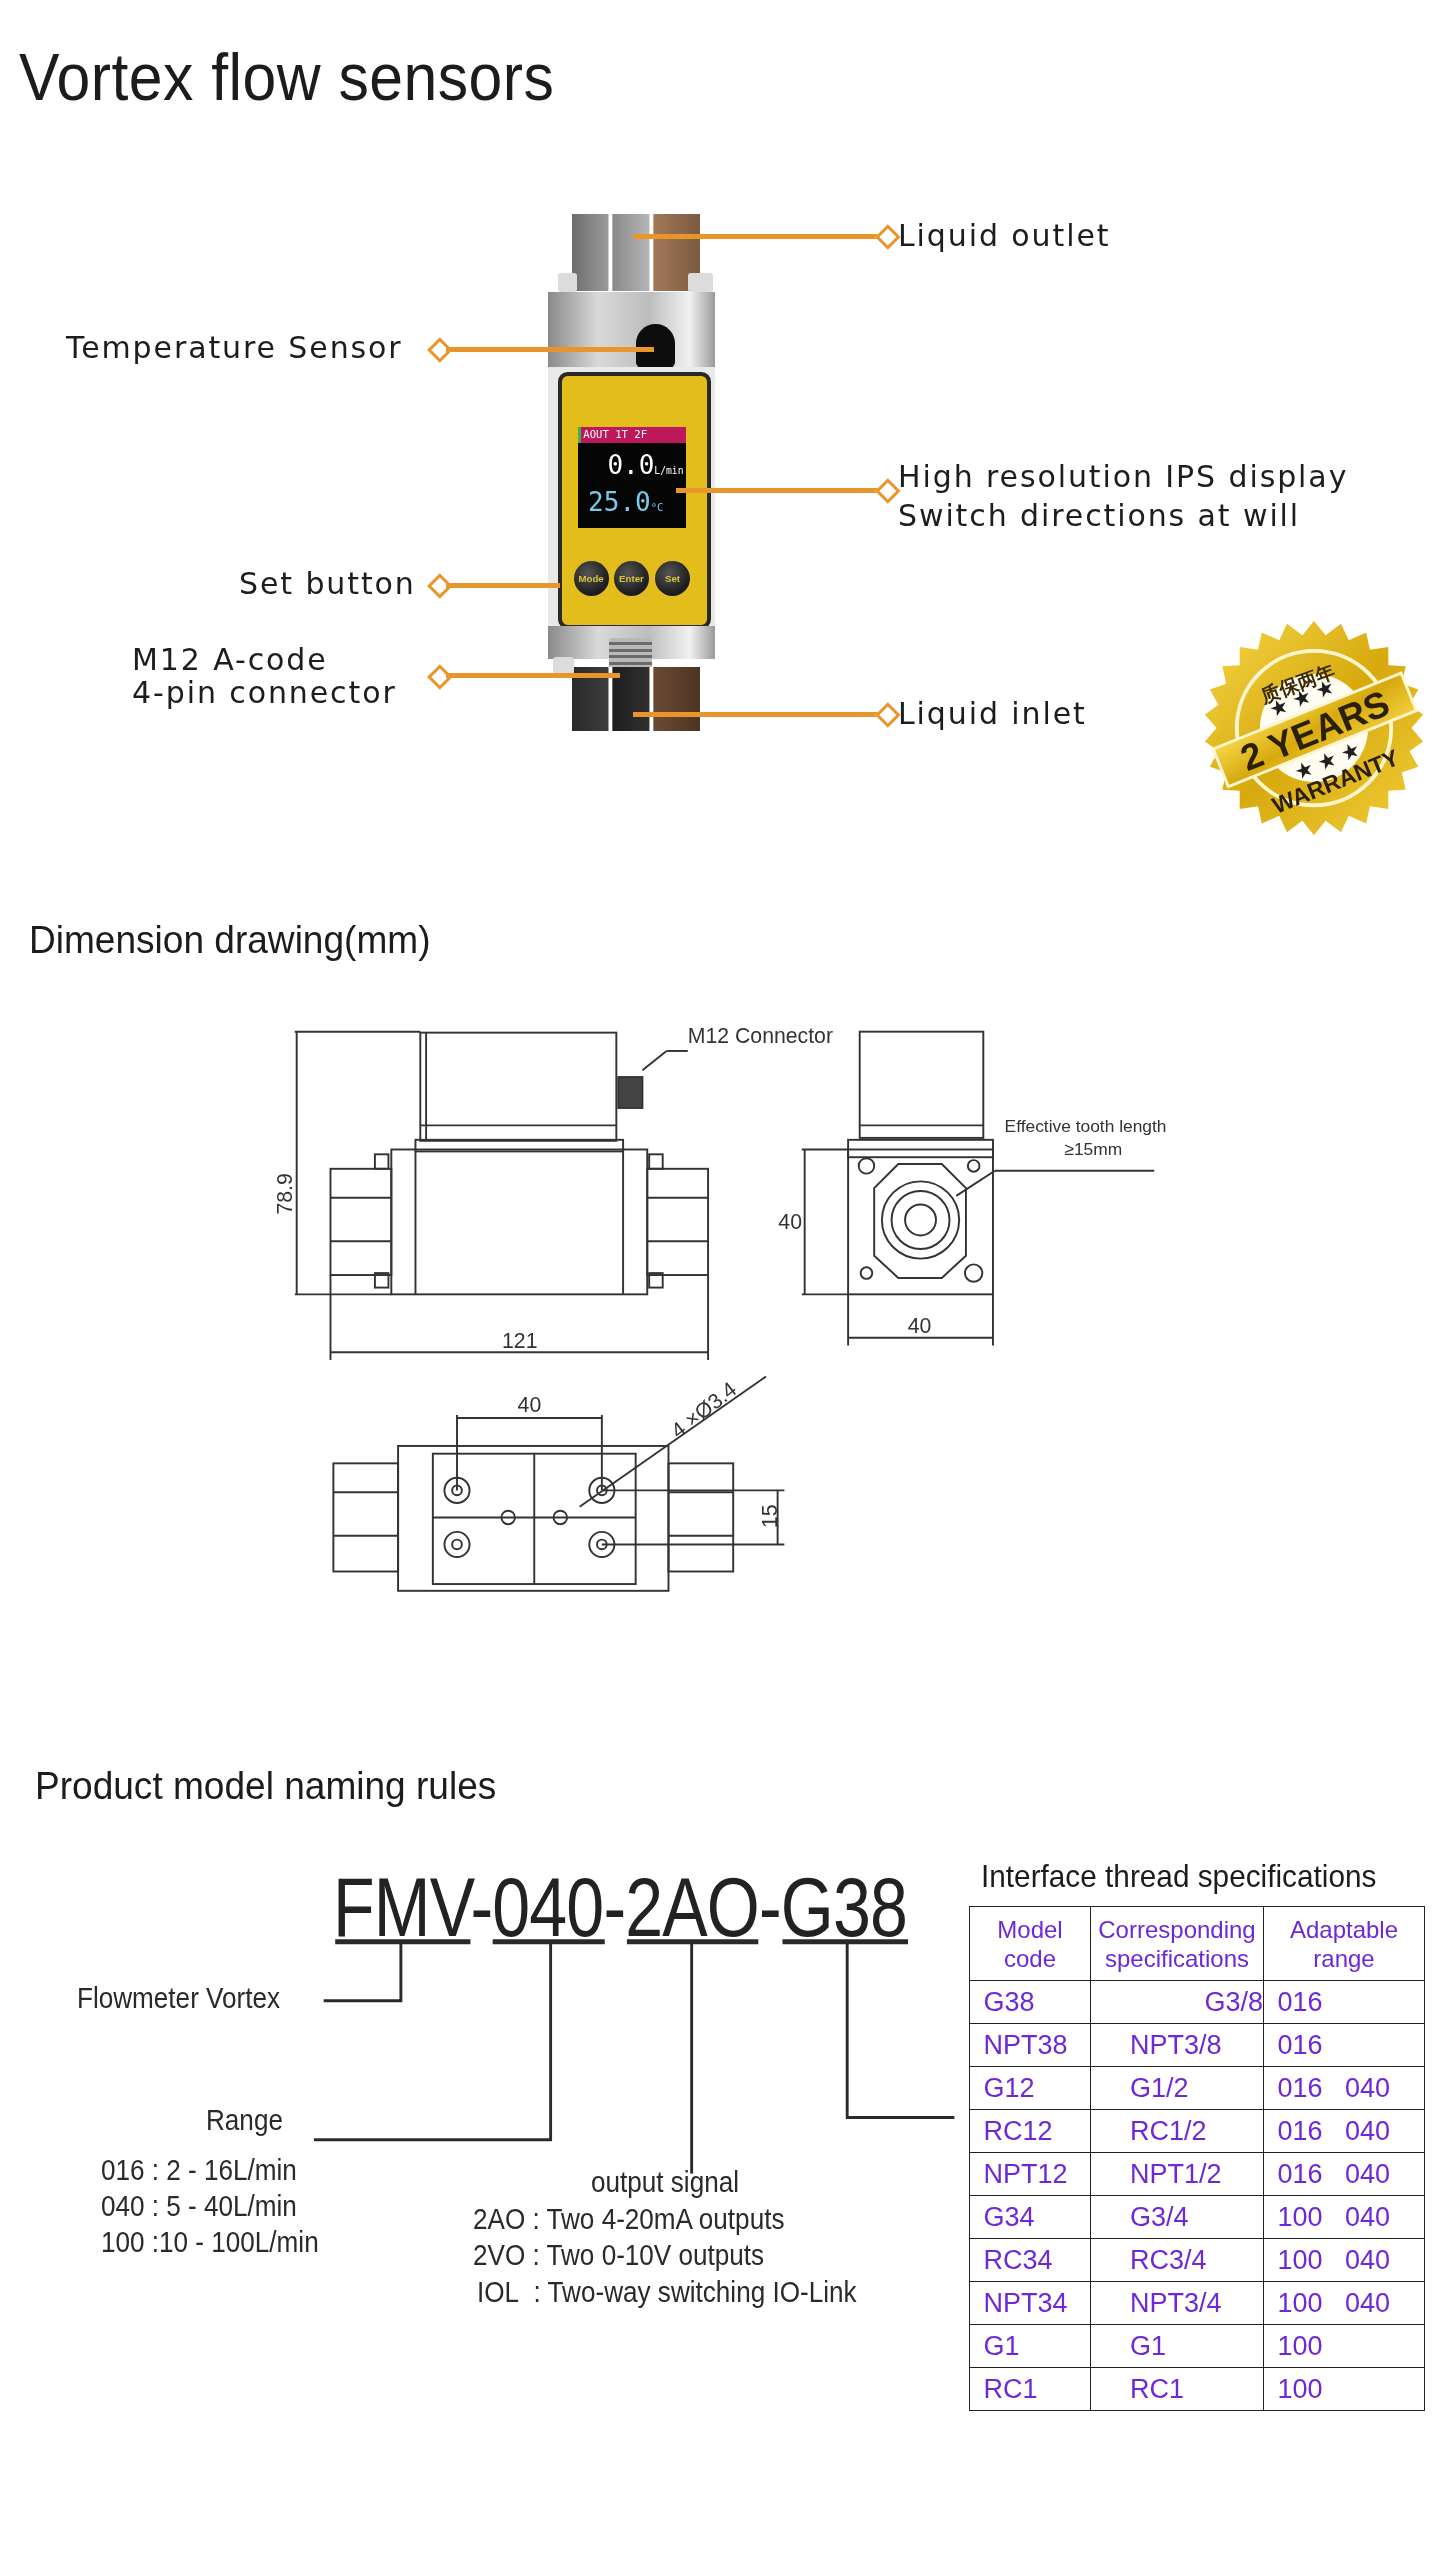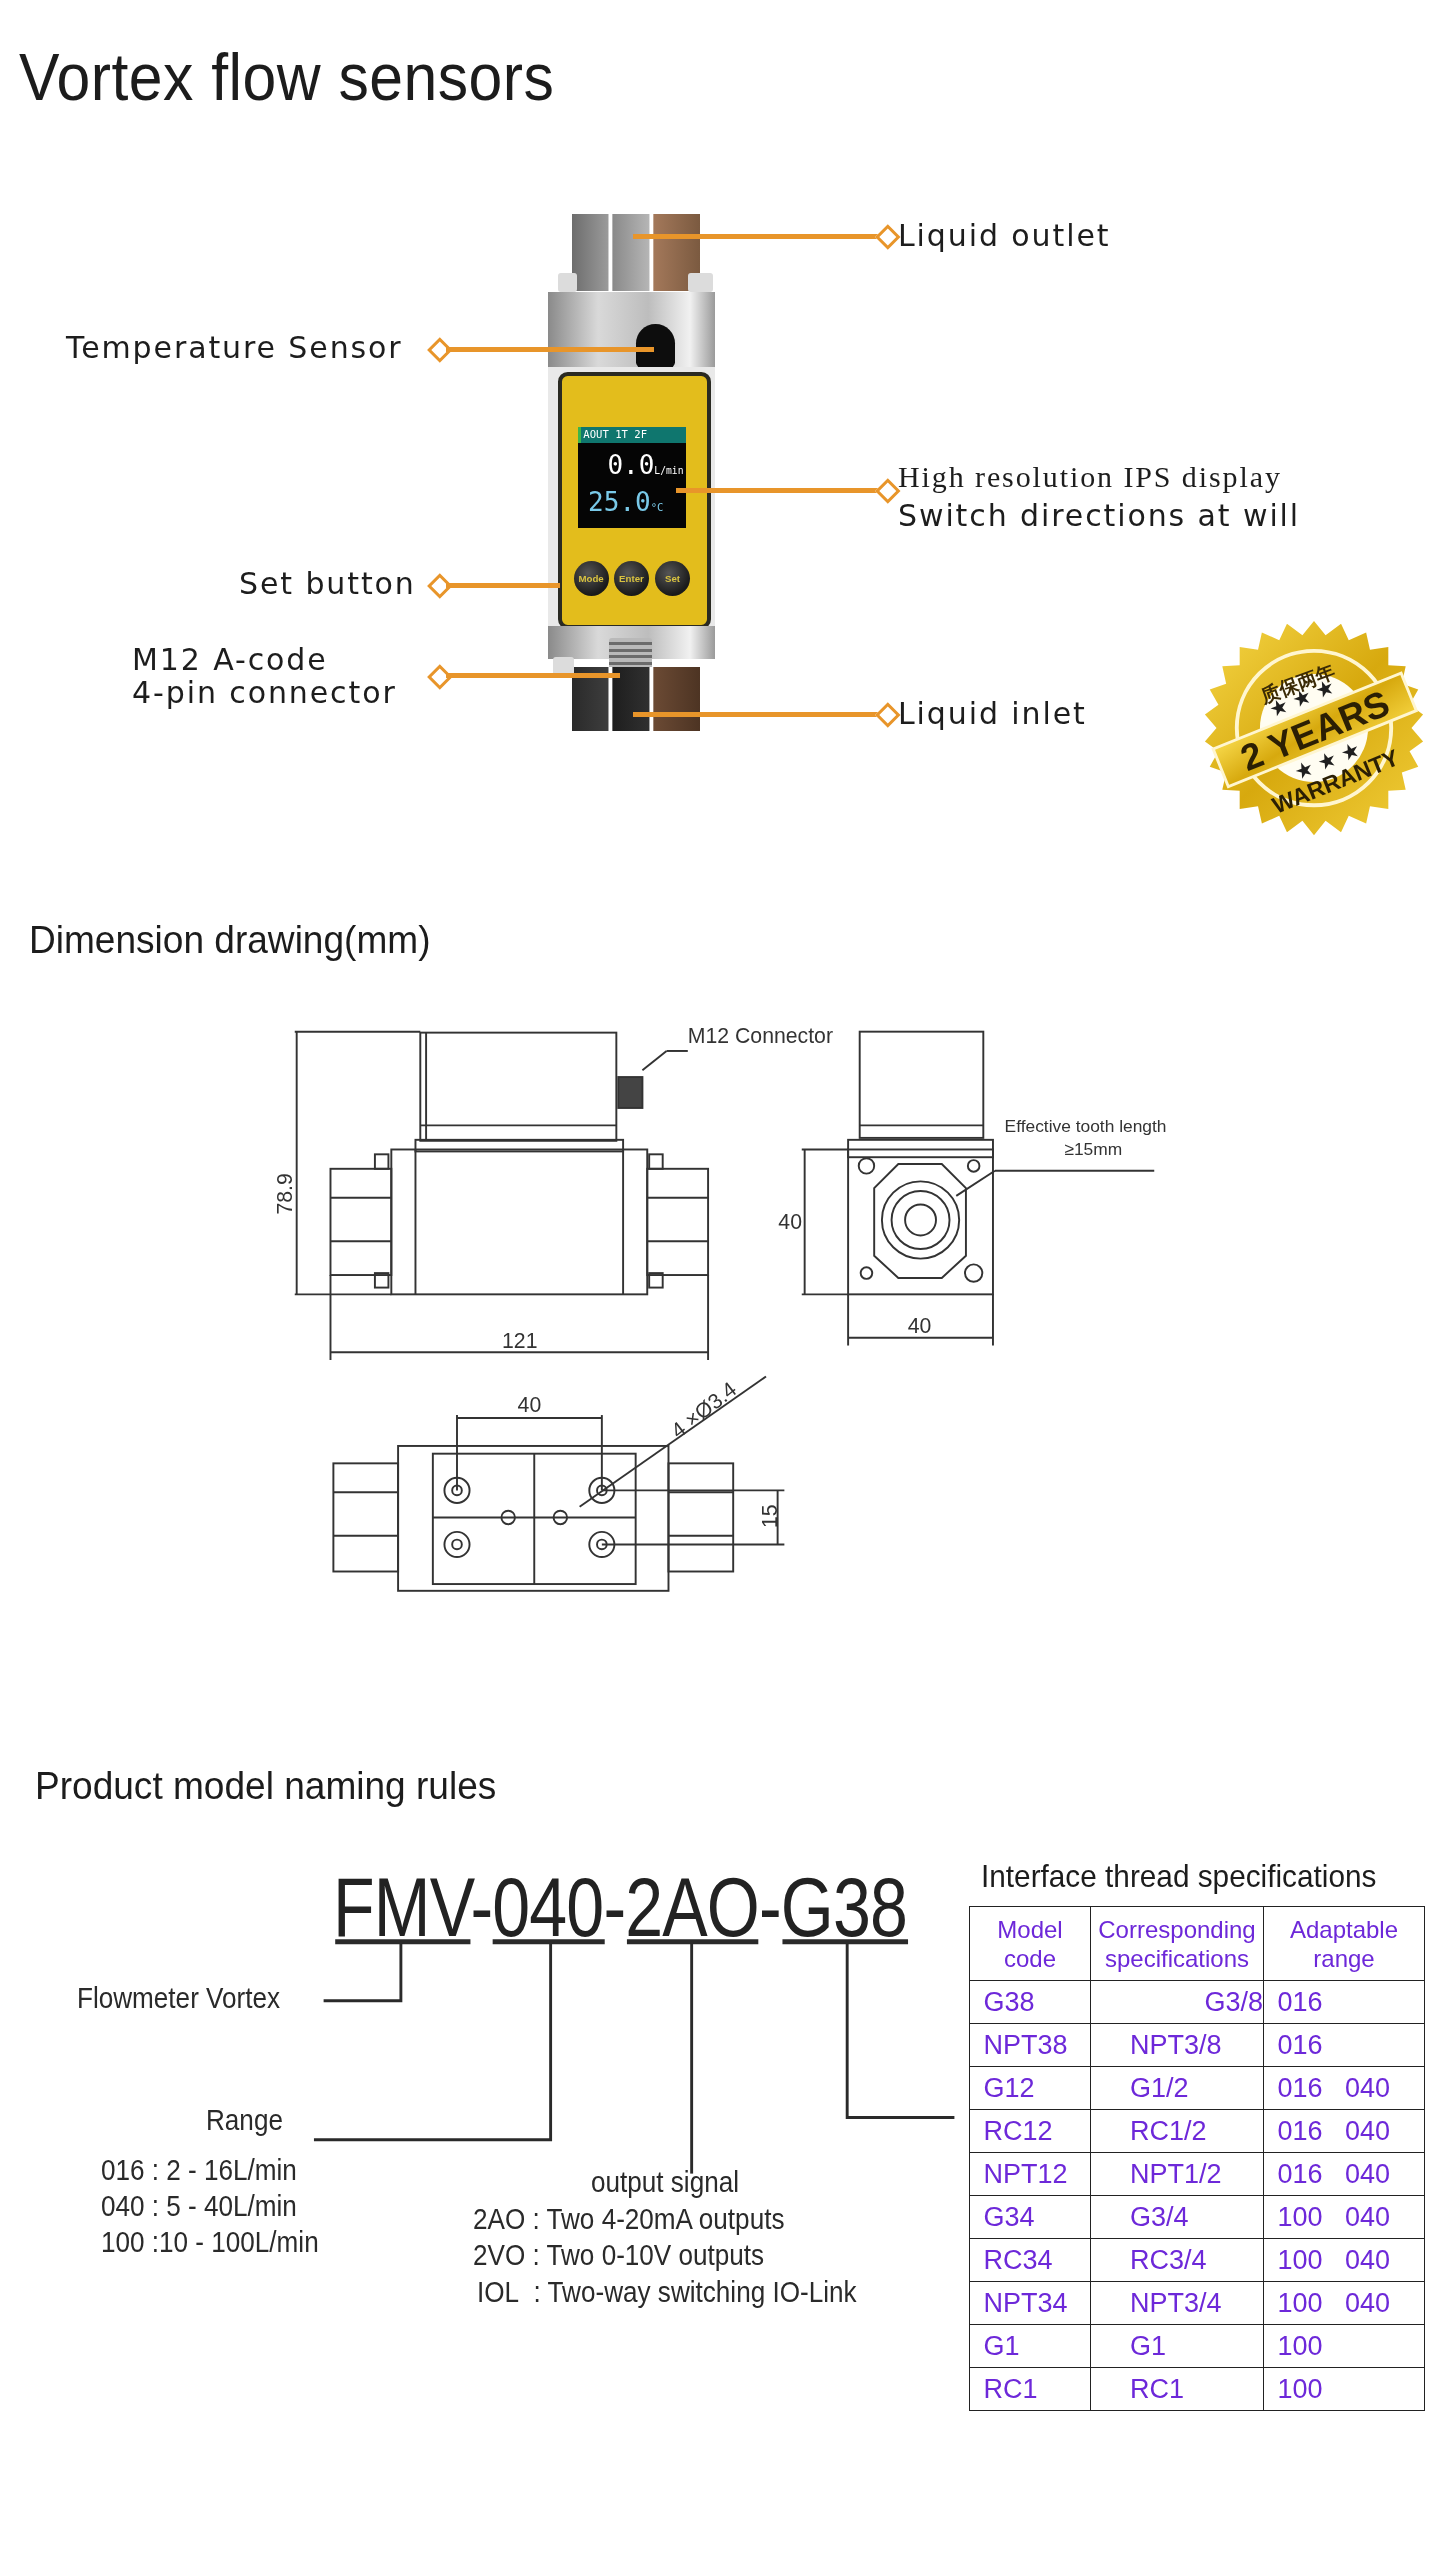--- a/index.html
+++ b/index.html
@@ -37,21 +37,21 @@
     <div class="dev" style="left:572px;top:214px;width:128px;height:77px;background:linear-gradient(90deg,#6d6d6d,#9a9a9a 28%,#fff 29%,#fff 31%,#8a8a8a 32%,#b5b5b5 60%,#fff 61%,#fff 63%,#a3785a 64%,#7b5a40);"></div>
     <div class="dev" style="left:558px;top:273px;width:19.3px;height:19.3px;background:#dcdcdc;border-radius:2.9px;"></div>
     <div class="dev" style="left:688px;top:273px;width:25px;height:19.3px;background:#dcdcdc;border-radius:2.9px;"></div>
 
     <div class="dev metal" style="left:548px;top:292px;width:167px;height:77px;"></div>
     <div class="dev" style="left:636px;top:324px;width:39px;height:44px;background:#0d0d0d;border-radius:19.3px 19.3px 5.8px 5.8px;"></div>
 
     <div class="dev" style="left:548px;top:367px;width:167px;height:290px;background:#e9e9e9;"></div>
     <div class="dev yellow-panel" style="left:558px;top:372px;width:145px;height:249px;">
       <div class="dev screen" style="left:16.4px;top:51px;width:108px;height:101px;">
-        <div class="dev" style="left:0;top:0;width:108px;height:15.5px;background:#0f766e;border-left:3.9px solid #3bb54a;box-sizing:border-box;color:#fff;font-family:'DejaVu Sans Mono',monospace;font-size:10.6px;line-height:15.5px;padding-left:1.9px;">AOUT 1T 2F</div>
+        <div class="dev" style="left:0;top:0;width:108px;height:15.5px;background:#be185d;border-left:3.9px solid #3bb54a;box-sizing:border-box;color:#fff;font-family:'DejaVu Sans Mono',monospace;font-size:10.6px;line-height:15.5px;padding-left:1.9px;">AOUT 1T 2F</div>
         <div class="dev" style="left:29px;top:23px;color:#fff;font-family:'DejaVu Sans Mono',monospace;font-size:26px;white-space:nowrap;">
           <span>0.0</span><span style="font-size:9.7px;">L/min</span>
         </div>
         <div class="dev" style="left:9.7px;top:60px;color:#79c9e8;font-family:'DejaVu Sans Mono',monospace;font-size:26px;white-space:nowrap;">
           <span>25.0</span><span style="font-size:10.6px;">°C</span>
         </div>
       </div>
       <div class="btn" style="left:11.6px;top:185px;">Mode</div>
       <div class="btn" style="left:52px;top:185px;text-align:center;">Enter</div>
       <div class="btn" style="left:93px;top:185px;">Set</div>
@@ -62,21 +62,21 @@
     <div class="dev" style="left:572px;top:667px;width:128px;height:64px;background:linear-gradient(90deg,#2a2a2a,#3d3d3d 28%,#fff 29%,#fff 31%,#1e1e1e 32%,#303030 60%,#fff 61%,#fff 63%,#6b4a34 64%,#4d3423);"></div>
     <div class="dev" style="left:553px;top:657px;width:21px;height:21px;background:#dcdcdc;border-radius:2.9px;"></div>
   </div>
 
   <div class="line" style="left:633px;top:234px;width:251px;"></div>
   <div class="diamond" style="left:879px;top:228px;"></div>
   <div class="abs callout" style="left:898px;top:218px;">Liquid outlet</div>
 
   <div class="line" style="left:676px;top:488px;width:208px;"></div>
   <div class="diamond" style="left:879px;top:482px;"></div>
-  <div class="abs callout" style="left:898px;top:459px;font-family:Liberation Serif, serif;">High resolution IPS display</div>
+  <div class="abs callout" style="left:898px;top:459px;">High resolution IPS display</div>
   <div class="abs callout" style="left:898px;top:498px;">Switch directions at will</div>
 
   <div class="line" style="left:633px;top:712px;width:251px;"></div>
   <div class="diamond" style="left:879px;top:706px;"></div>
   <div class="abs callout" style="left:898px;top:696px;">Liquid inlet</div>
 
   <div class="abs callout" style="left:66px;top:330px;">Temperature Sensor</div>
   <div class="diamond" style="left:431px;top:341px;"></div>
   <div class="line" style="left:446px;top:347px;width:208px;"></div>
 

